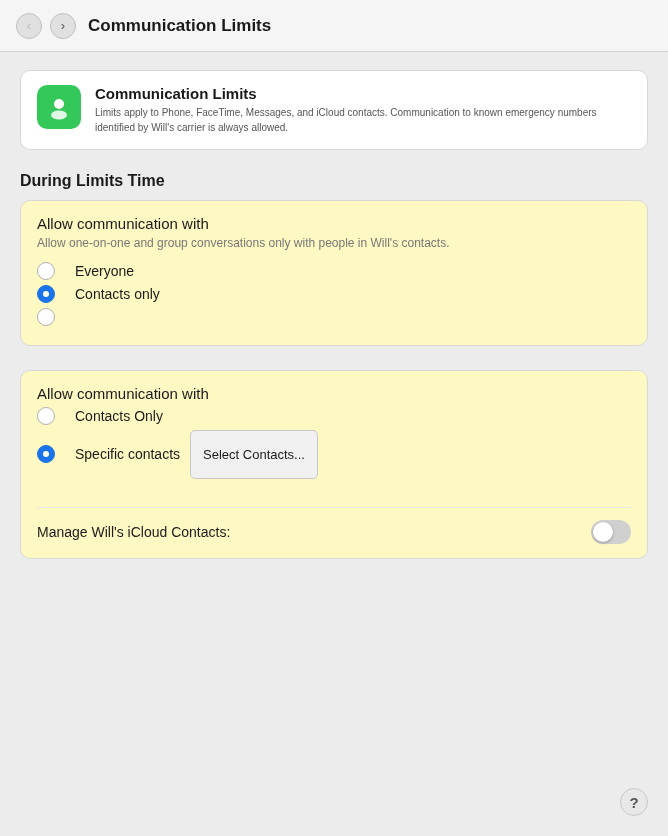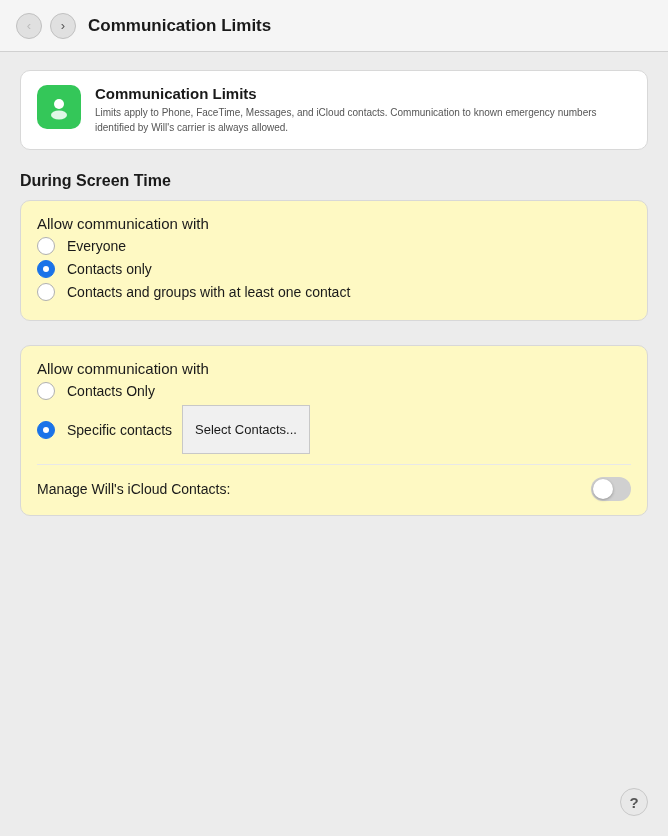--- a/index.html
+++ b/index.html
@@ -112,21 +112,21 @@
       font-size: 12px;
       color: #777;
       line-height: 1.4;
       margin-bottom: 10px;
     }
 
     
     .radio-option {
       display: flex;
       align-items: center;
-      gap: 12px;
+      gap: 20px;
       margin: 5px 0;
       cursor: pointer;
     }
     .radio-option label {
       font-size: 14px;
       color: #1a1a1a;
       cursor: pointer;
     }
     .radio-circle {
       width: 18px;
@@ -153,35 +153,35 @@
 
     
     .radio-row-with-btn {
       display: flex;
       align-items: center;
       gap: 10px;
     }
     .select-contacts-btn {
       background: #f0f0f0;
       border: 1px solid #c8c8c8;
-      border-radius: 0;
+      border-radius: 5px;
       padding: 16px 12px;
       font-size: 13px;
       color: #1a1a1a;
       cursor: pointer;
     }
 
     
     .toggle-row {
       display: flex;
       align-items: center;
       justify-content: space-between;
       padding-top: 12px;
       border-top: 1px solid #e8e8e8;
-      margin-top: 10px;
+      margin-top: 28px;
     }
     .toggle-label {
       font-size: 14px;
       color: #1a1a1a;
     }
     .toggle {
       width: 40px;
       height: 24px;
       border-radius: 12px;
       background: #d0d0d0;
@@ -241,36 +241,36 @@
         <circle cx="13" cy="10" r="5" fill="white"></circle>
         <ellipse cx="13" cy="21" rx="8" ry="4.5" fill="white" opacity="0.85"></ellipse>
       </svg>
     </div>
     <div class="info-text">
       <div class="info-title">Communication Limits</div>
       <div class="info-desc">Limits apply to Phone, FaceTime, Messages, and iCloud contacts. Communication to known emergency numbers identified by Will's carrier is always allowed.</div>
     </div>
   </div>
 
-  <div class="section-header">During Screen Time</div>
+  <div class="section-header">During Limits Time</div>
 
   <div class="setting-card">
     <div class="setting-card-title">Allow communication with</div>
+    <div class="setting-card-desc">Allow one-on-one and group conversations only with people in Will's contacts.</div>
 
     <div class="radio-option">
       <div class="radio-circle"></div>
       <label>Everyone</label>
     </div>
     <div class="radio-option">
       <div class="radio-circle selected"></div>
       <label>Contacts only</label>
     </div>
     <div class="radio-option">
       <div class="radio-circle"></div>
-      <label>Contacts and groups with at least one contact</label>
     </div>
   </div>
 
 
   <div class="setting-card">
     <div class="setting-card-title">Allow communication with</div>
 
     <div class="radio-option">
       <div class="radio-circle"></div>
       <label>Contacts Only</label>

